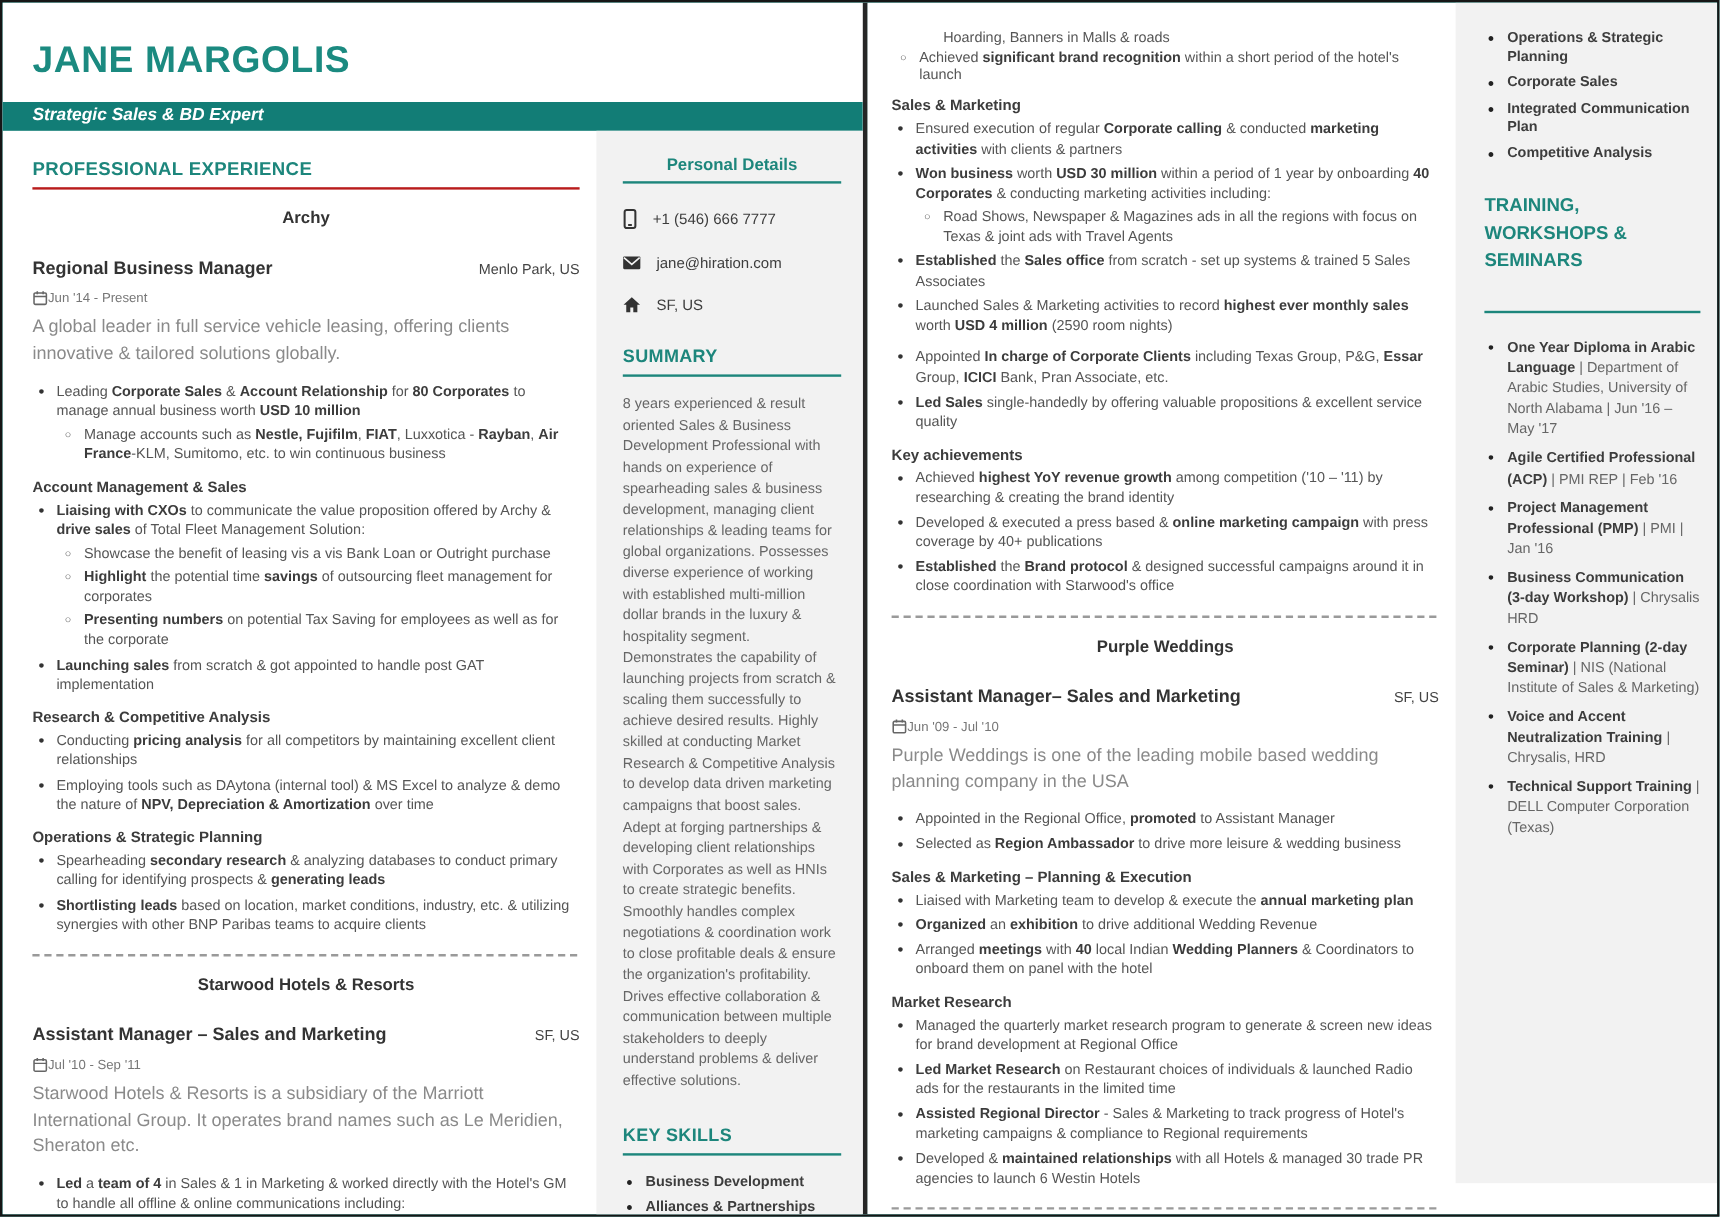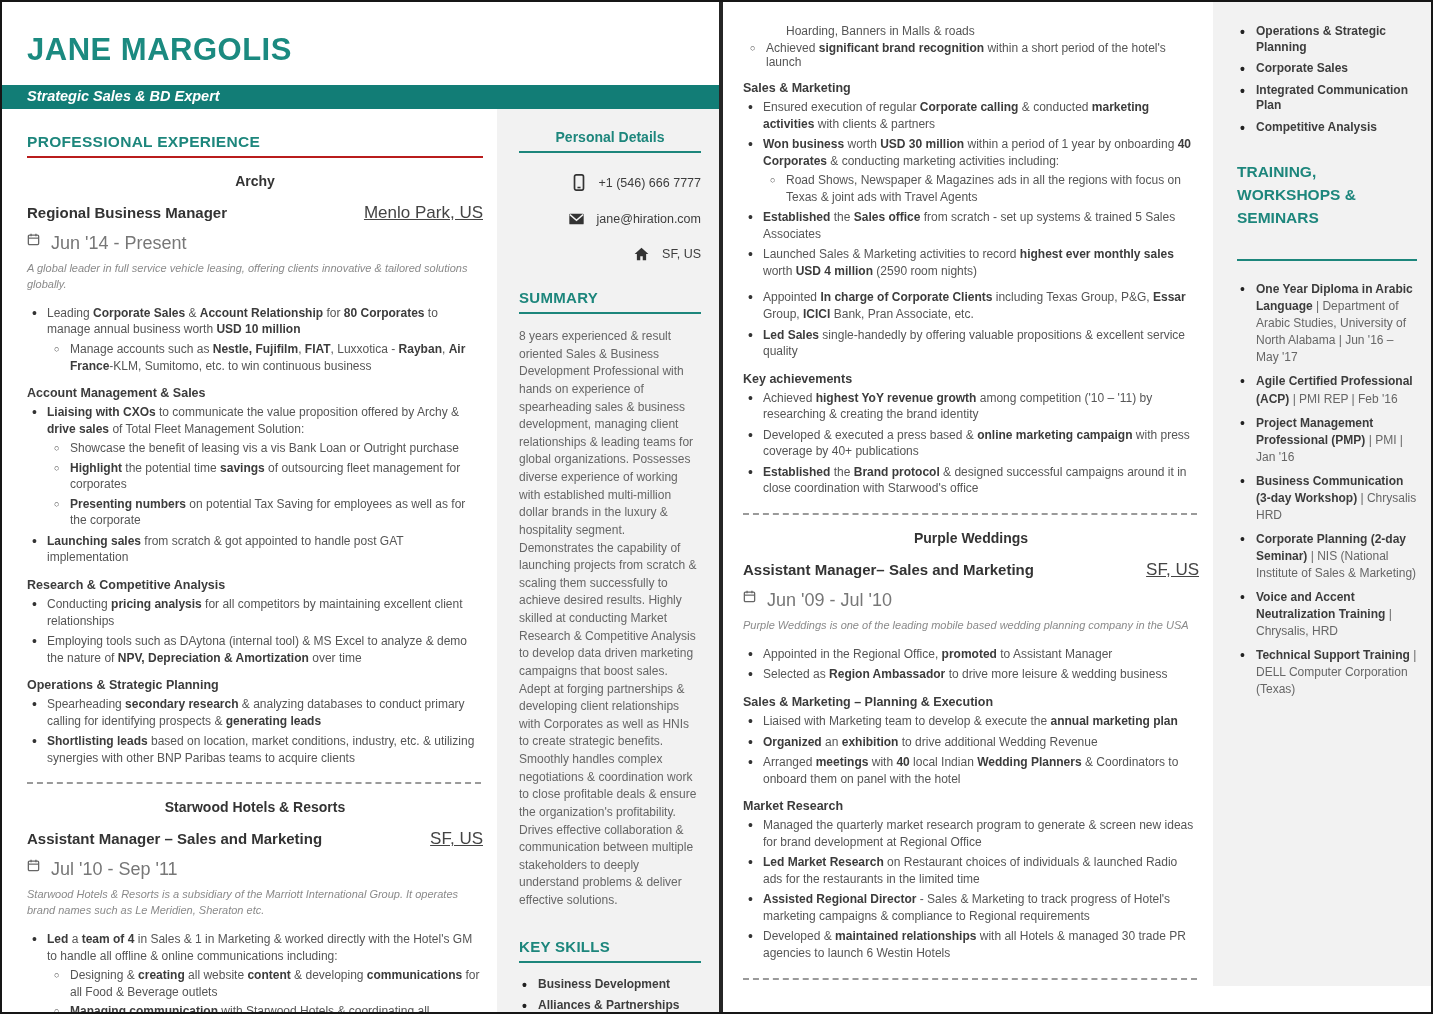--- a/index.html
+++ b/index.html
@@ -35,46 +35,46 @@
   .page1 .main { width:495px; padding:16px 14px 0 25px; }
   .page1 .side { width:222px; background:#f2f2f2; padding:20px 18px 28px 22px; }
   .page2 .main { width:490px; padding:16px 14px 0 20px; }
   .page2 .side { width:218px; background:#f2f2f2; padding:20px 14px 24px 24px; min-height:984px; }
 
   .sec {
     color:#1d867c; font-size:15.5px; font-weight:700; letter-spacing:.3px;
     border-bottom:2px solid #b91c1c; padding-bottom:5px; margin:8px 0 0;
   }
   .company { font-size:14px; font-weight:700; color:#333; margin-top:15px;text-align:center; }
-  .role-row { display:flex; justify-content:space-between; align-items:baseline; margin-top:14px; }
+  .role-row { display:flex; justify-content:space-between; align-items:baseline; margin-top:26px; }
   .role { font-size:15px; font-weight:700; color:#333; }
-  .loc  { font-size:17px; color:#444;text-decoration:underline; }
-  .date-row { display:flex; align-items:flex-start; gap:11px; color:#777; font-size:18px; margin:10px 0 7px; }
-  .desc { font-style:italic; color:#8a8a8a; font-size:11px; line-height:1.45; margin:2px 0 12px; }
+  .loc  { font-size:12px; color:#444; }
+  .date-row { display:flex; align-items:flex-end; color:#777; font-size:11px; margin:10px 0 7px; }
+  .desc { color:#8a8a8a; font-size:15px; line-height:1.45; margin:2px 0 12px; }
 
   .grp-h { color:#3c3c3c; font-weight:700; font-size:12.5px; margin:12px 0 2px; }
   ul.blt { list-style:none; margin:4px 0 10px; padding:0; line-height:1.38; }
   ul.blt > li { position:relative; padding-left:20px; margin:0 0 4px; }
   ul.blt > li::before { content:"•"; position:absolute; left:5px; top:-1px; color:#333; font-size:14px; }
   ul.subs { list-style:none; margin:3px 0 1px; padding:0; }
   ul.subs > li { position:relative; padding-left:23px; margin:0 0 3px; }
   ul.subs > li::before { content:"○"; position:absolute; left:7px; top:2px; color:#444; font-size:9px; font-weight:700; }
 
   .dashed { border-top:2px dashed #9a9a9a; margin:16px 2px 14px 0; }
 
   
   .side-sec {
     color:#1d867c; font-weight:700; border-bottom:2px solid #1d867c;
     padding-bottom:6px; margin:0;
   }
   .pd { font-size:14px;text-align:center; }
   .big { font-size:15px; margin-top:28px; letter-spacing:.3px; }
   .training { border-bottom:none; line-height:1.5; font-size:15.5px; margin-top:24px; }
   .train-rule { height:2px; background:#1d867c; margin:24px 0 20px; }
-  .contact { display:flex; align-items:center; gap:13px; margin-top:21px; color:#3d3d3d; font-size:12.5px;justify-content:flex-end; }
+  .contact { display:flex; align-items:center; gap:13px; margin-top:21px; color:#3d3d3d; font-size:12.5px; }
   .summary { color:#666; font-size:12px; line-height:1.47; margin:14px 0 0; }
   ul.skills { list-style:none; margin:14px 0 0; padding:0; }
   ul.skills > li { position:relative; padding-left:19px; margin:0 0 6px; font-weight:700; color:#3d3d3d; line-height:1.3; }
   ul.skills > li::before { content:"•"; position:absolute; left:3px; top:-1px; color:#222; font-size:14px; }
   ul.train { list-style:none; margin:0; padding:0; }
   ul.train > li { position:relative; padding-left:19px; margin:0 0 7px; color:#666; line-height:1.42; }
   ul.train > li::before { content:"•"; position:absolute; left:3px; top:-1px; color:#222; font-size:14px; }
 
   .cont { margin:6px 0 0 43px; color:#555; }
   .cont-sub { margin-left:20px; }

